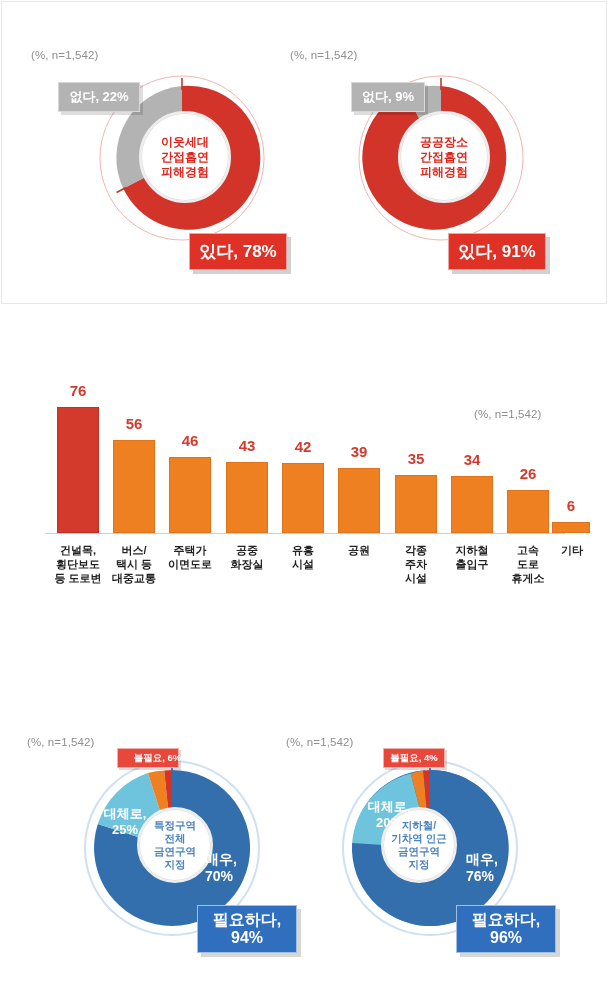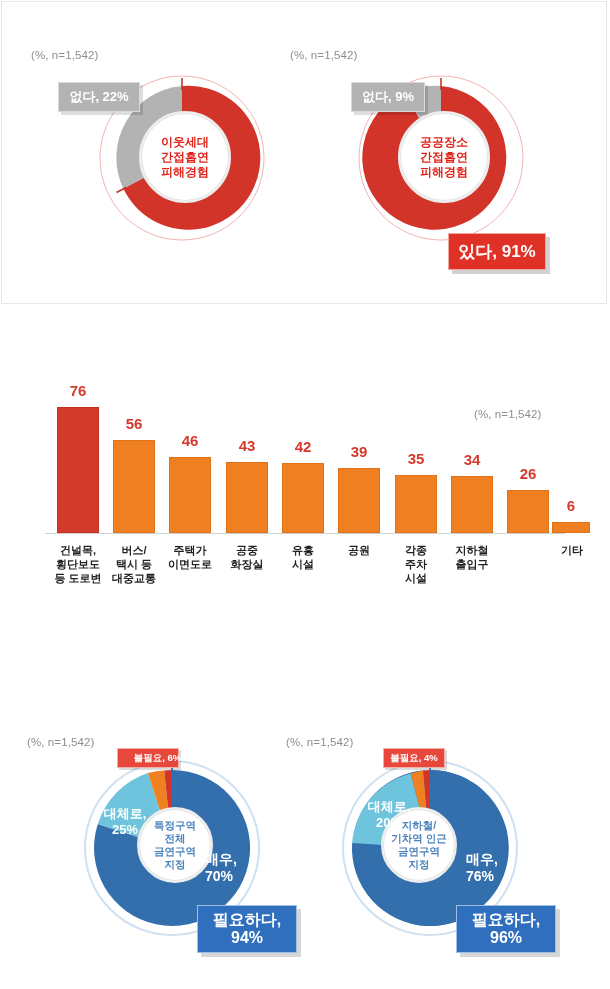--- a/index.html
+++ b/index.html
@@ -118,20 +118,21 @@
 
       <line x1="20.5" y1="126.5" x2="30" y2="121.5" stroke="#c0392b" stroke-width="1.6"></line>
     </svg>
   </div>
   <div class="hub red-hub" style="left:139px;top:111px;width:88px;height:88px;">
     <span>이웃세대</span>
     <span>간접흡연</span>
     <span>피해경험</span>
   </div>
   <div class="callout grey" style="left:58px;top:82px;width:82px;height:30px;">없다, 22%</div>
+  <div class="callout red" style="left:189px;top:233px;width:98px;height:37px;">있다, 78%</div>
 
   <div class="chartbox" style="left:355px;top:66px;width:176px;height:190px;">
     <svg width="176" height="190" viewBox="0 0 176 190">
       <circle cx="86" cy="92" r="82" fill="none" stroke="#f0b5b0" stroke-width="1"></circle>
 
       <path d="M 86 92 L 86 20 A 72 72 0 1 1 49.8 26.0 Z" fill="#d3342a"></path>
 
       <path d="M 86 92 L 49.8 26.0 A 72 72 0 0 1 86 20 Z" fill="#b3b3b3"></path>
       <line x1="86" y1="12" x2="86" y2="24" stroke="#c0392b" stroke-width="1.6"></line>
     </svg>
@@ -207,20 +208,25 @@
     <div>공원</div>
   </div>
   <div class="bar-cat" style="left:384px;">
     <div>각종</div>
     <div>주차</div>
     <div>시설</div>
   </div>
   <div class="bar-cat" style="left:440px;">
     <div>지하철</div>
     <div>출입구</div>
+  </div>
+  <div class="bar-cat" style="left:496px;">
+    <div>고속</div>
+    <div>도로</div>
+    <div>휴게소</div>
   </div>
   <div class="bar-cat" style="left:540px;">
     <div>기타</div>
   </div>
 
   <div class="nnote" style="left:27px;top:736px;">(%, n=1,542)</div>
   <div class="nnote" style="left:286px;top:736px;">(%, n=1,542)</div>
 
   <div class="chartbox" style="left:80px;top:756px;width:185px;height:190px;">
     <svg width="185" height="190" viewBox="0 0 185 190">

